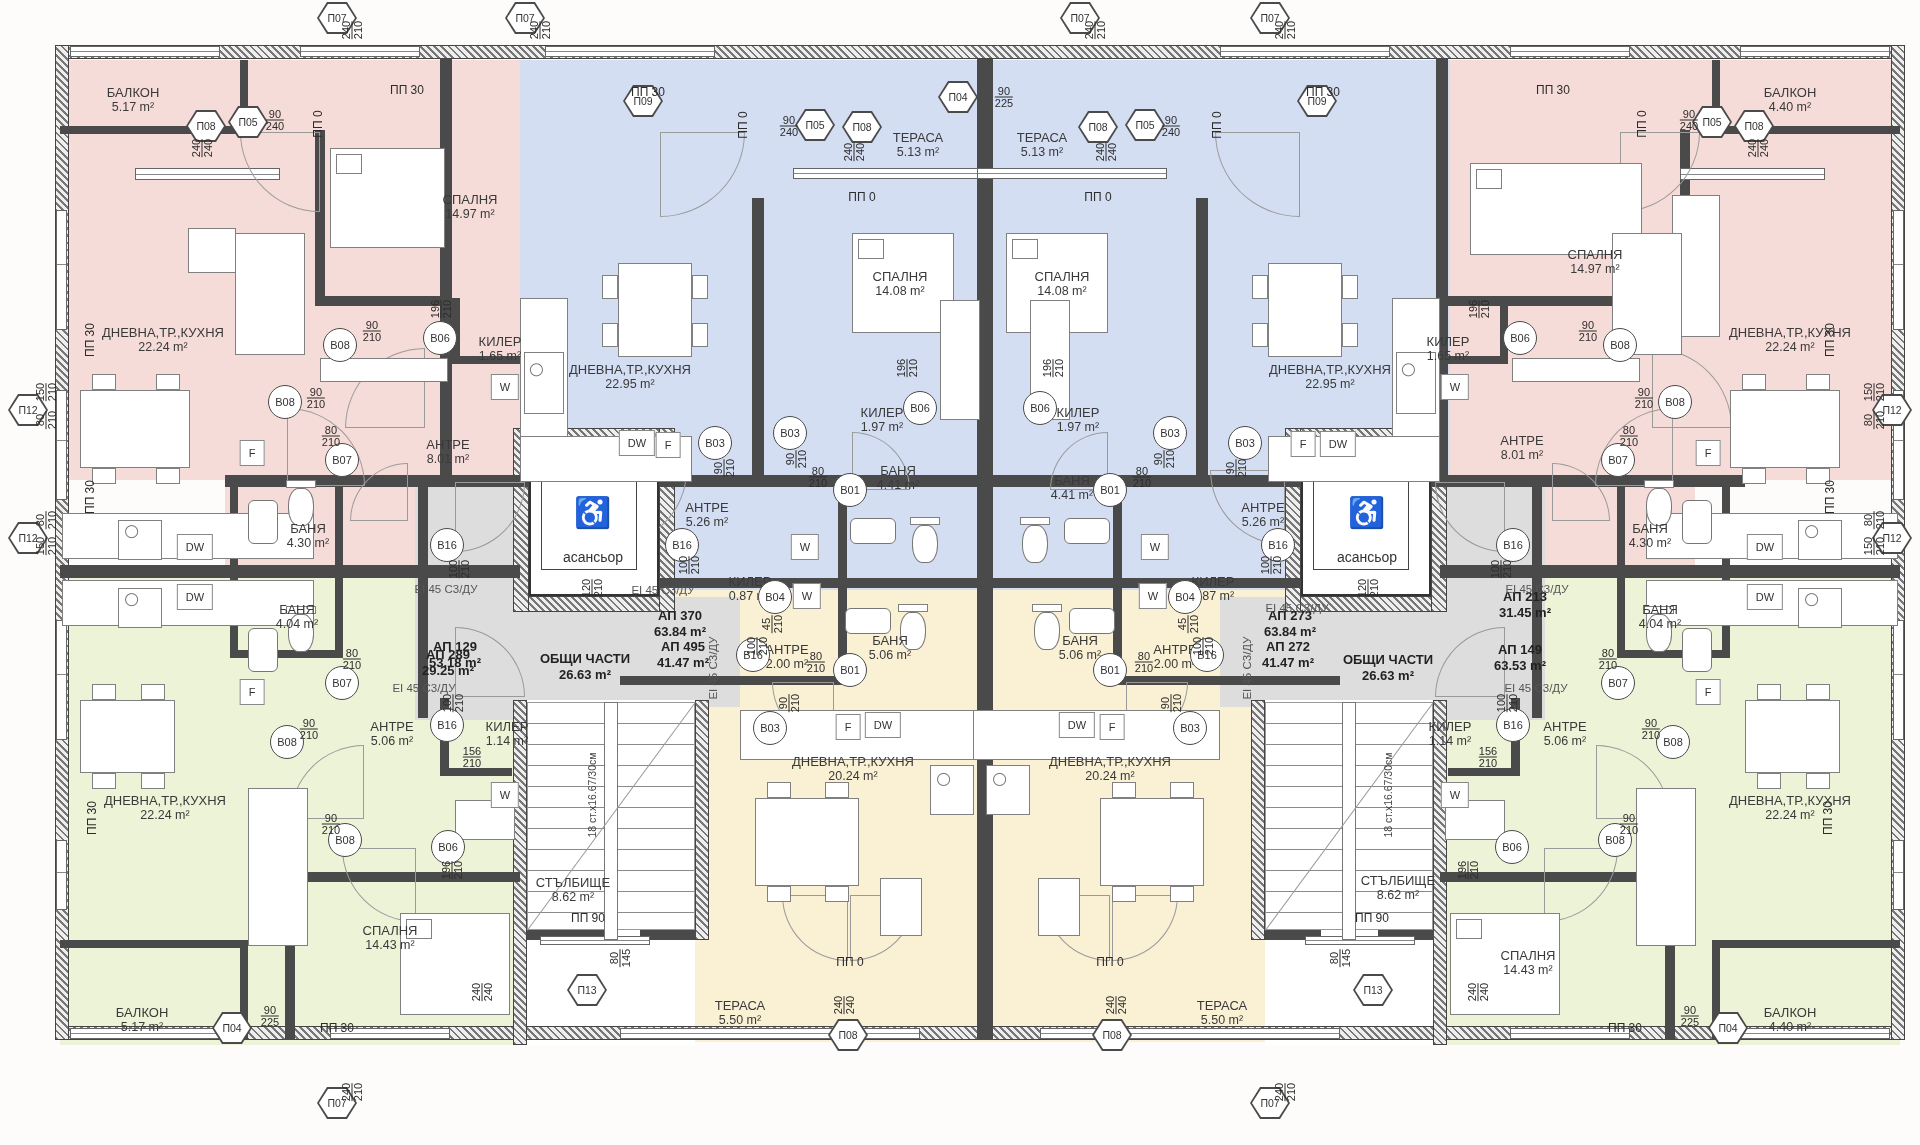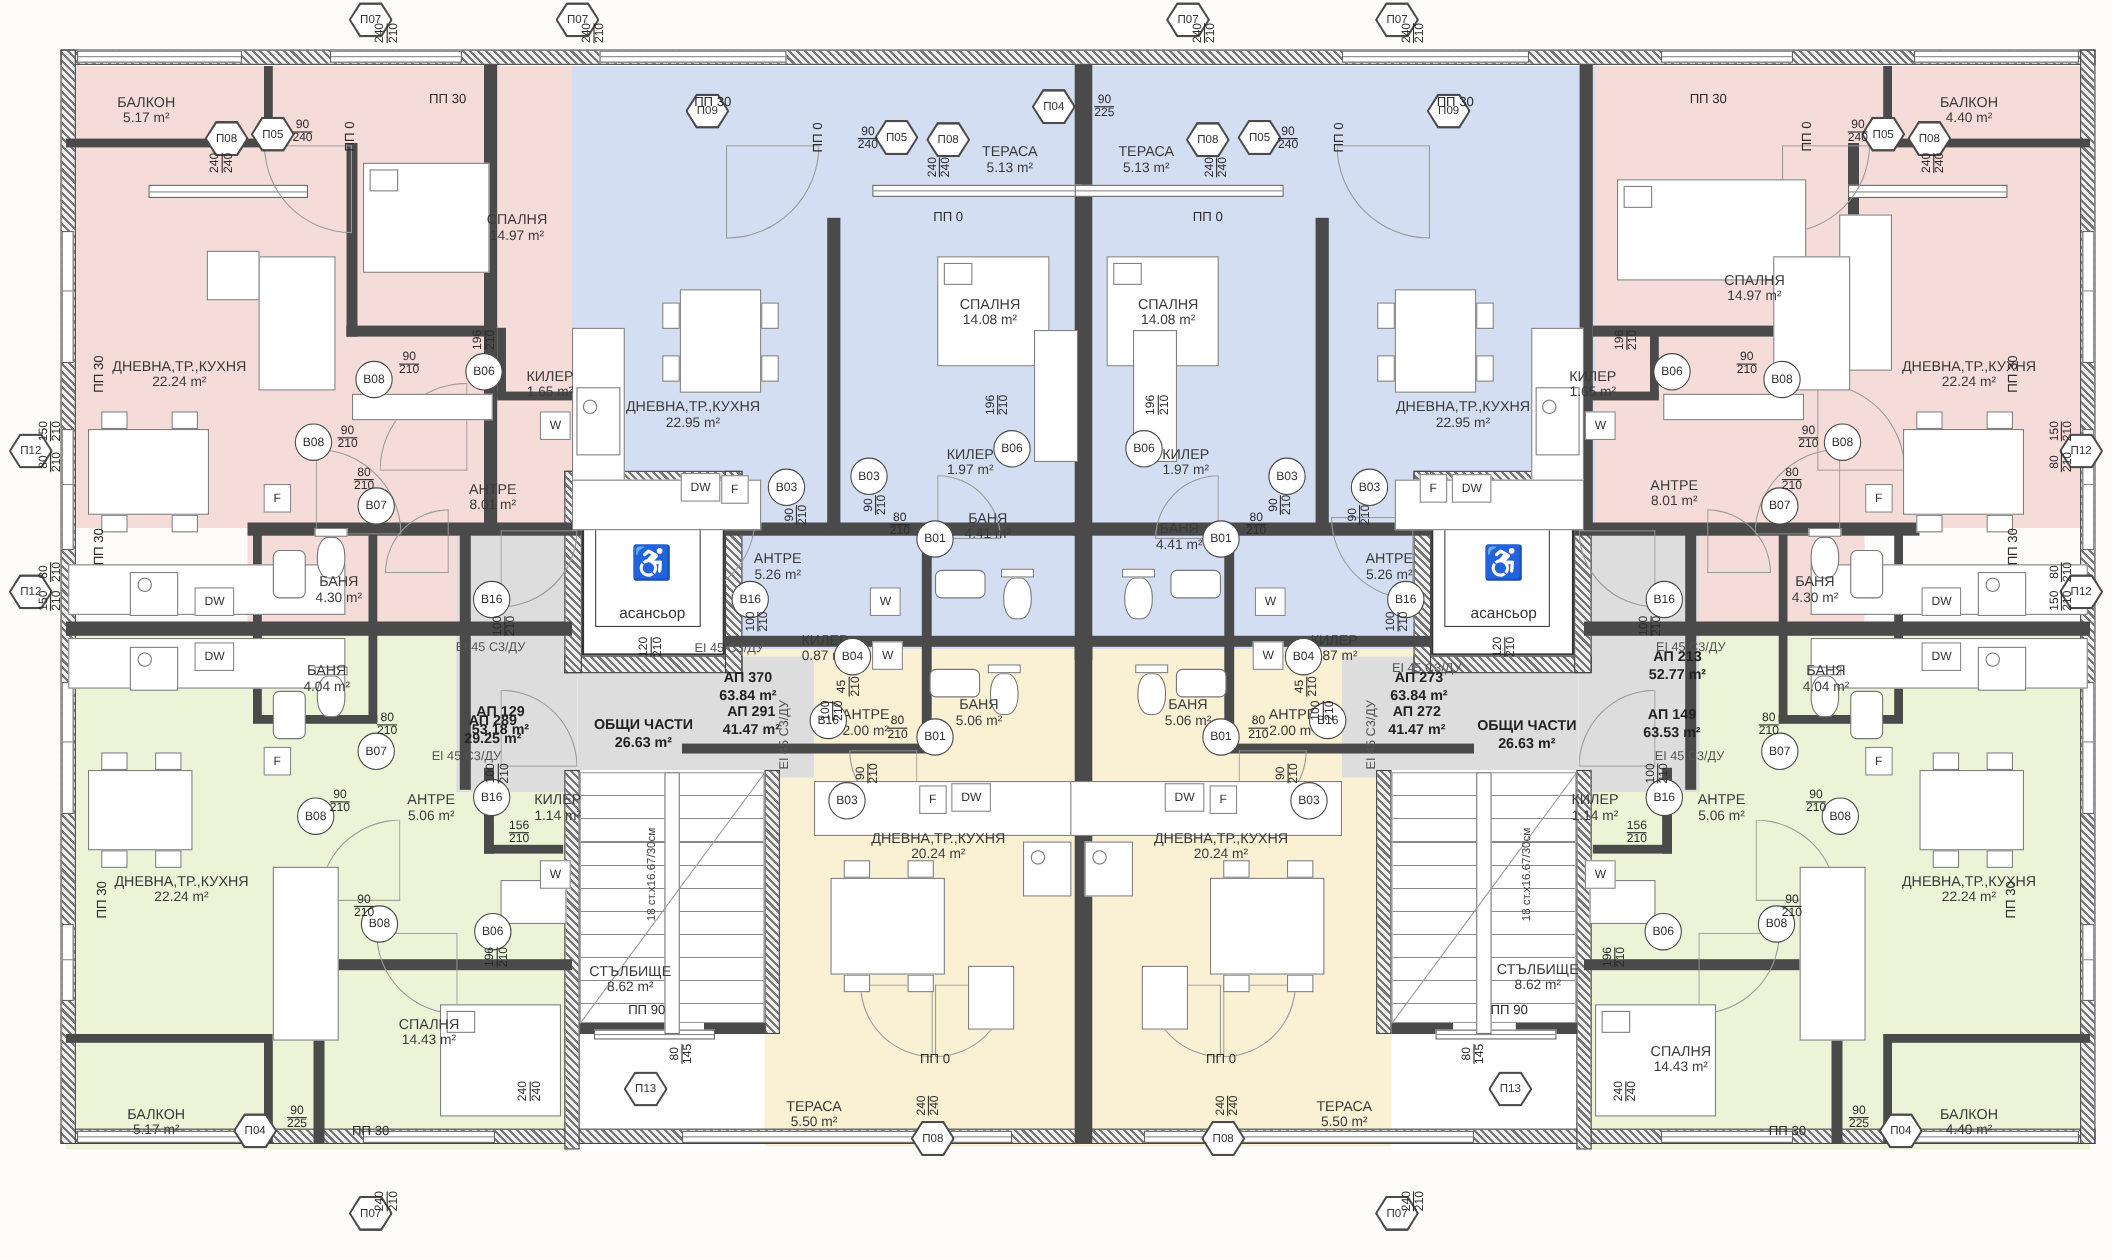--- a/index.html
+++ b/index.html
@@ -505,42 +505,42 @@
     </div>
     <div class="apt-label" style="left: 455px; top: 655px;">
       <div>АП 129</div>
       <div>53.18 m²</div>
     </div>
     <div class="apt-label" style="left: 680px; top: 624px;">
       <div>АП 370</div>
       <div>63.84 m²</div>
     </div>
     <div class="apt-label" style="left: 683px; top: 655px;">
-      <div>АП 291</div>
+      <div>АП 495</div>
       <div>41.47 m²</div>
     </div>
     <div class="apt-label" style="left: 585px; top: 667px;">
       <div>ОБЩИ ЧАСТИ</div>
       <div>26.63 m²</div>
     </div>
     <div class="apt-label" style="left: 1290px; top: 624px;">
       <div>АП 273</div>
       <div>63.84 m²</div>
     </div>
     <div class="apt-label" style="left: 1288px; top: 655px;">
       <div>АП 272</div>
       <div>41.47 m²</div>
     </div>
     <div class="apt-label" style="left: 1388px; top: 668px;">
       <div>ОБЩИ ЧАСТИ</div>
       <div>26.63 m²</div>
     </div>
     <div class="apt-label" style="left: 1525px; top: 605px;">
       <div>АП 213</div>
-      <div>52.77 m²</div>
+      <div>31.45 m²</div>
     </div>
     <div class="apt-label" style="left: 1520px; top: 658px;">
       <div>АП 149</div>
       <div>63.53 m²</div>
     </div>
     <div class="circ" style="left: 340px; top: 345px;">В08</div>
     <div class="circ" style="left: 285px; top: 402px;">В08</div>
     <div class="circ" style="left: 287px; top: 742px;">В08</div>
     <div class="circ" style="left: 345px; top: 840px;">В08</div>
     <div class="circ" style="left: 342px; top: 460px;">В07</div>

